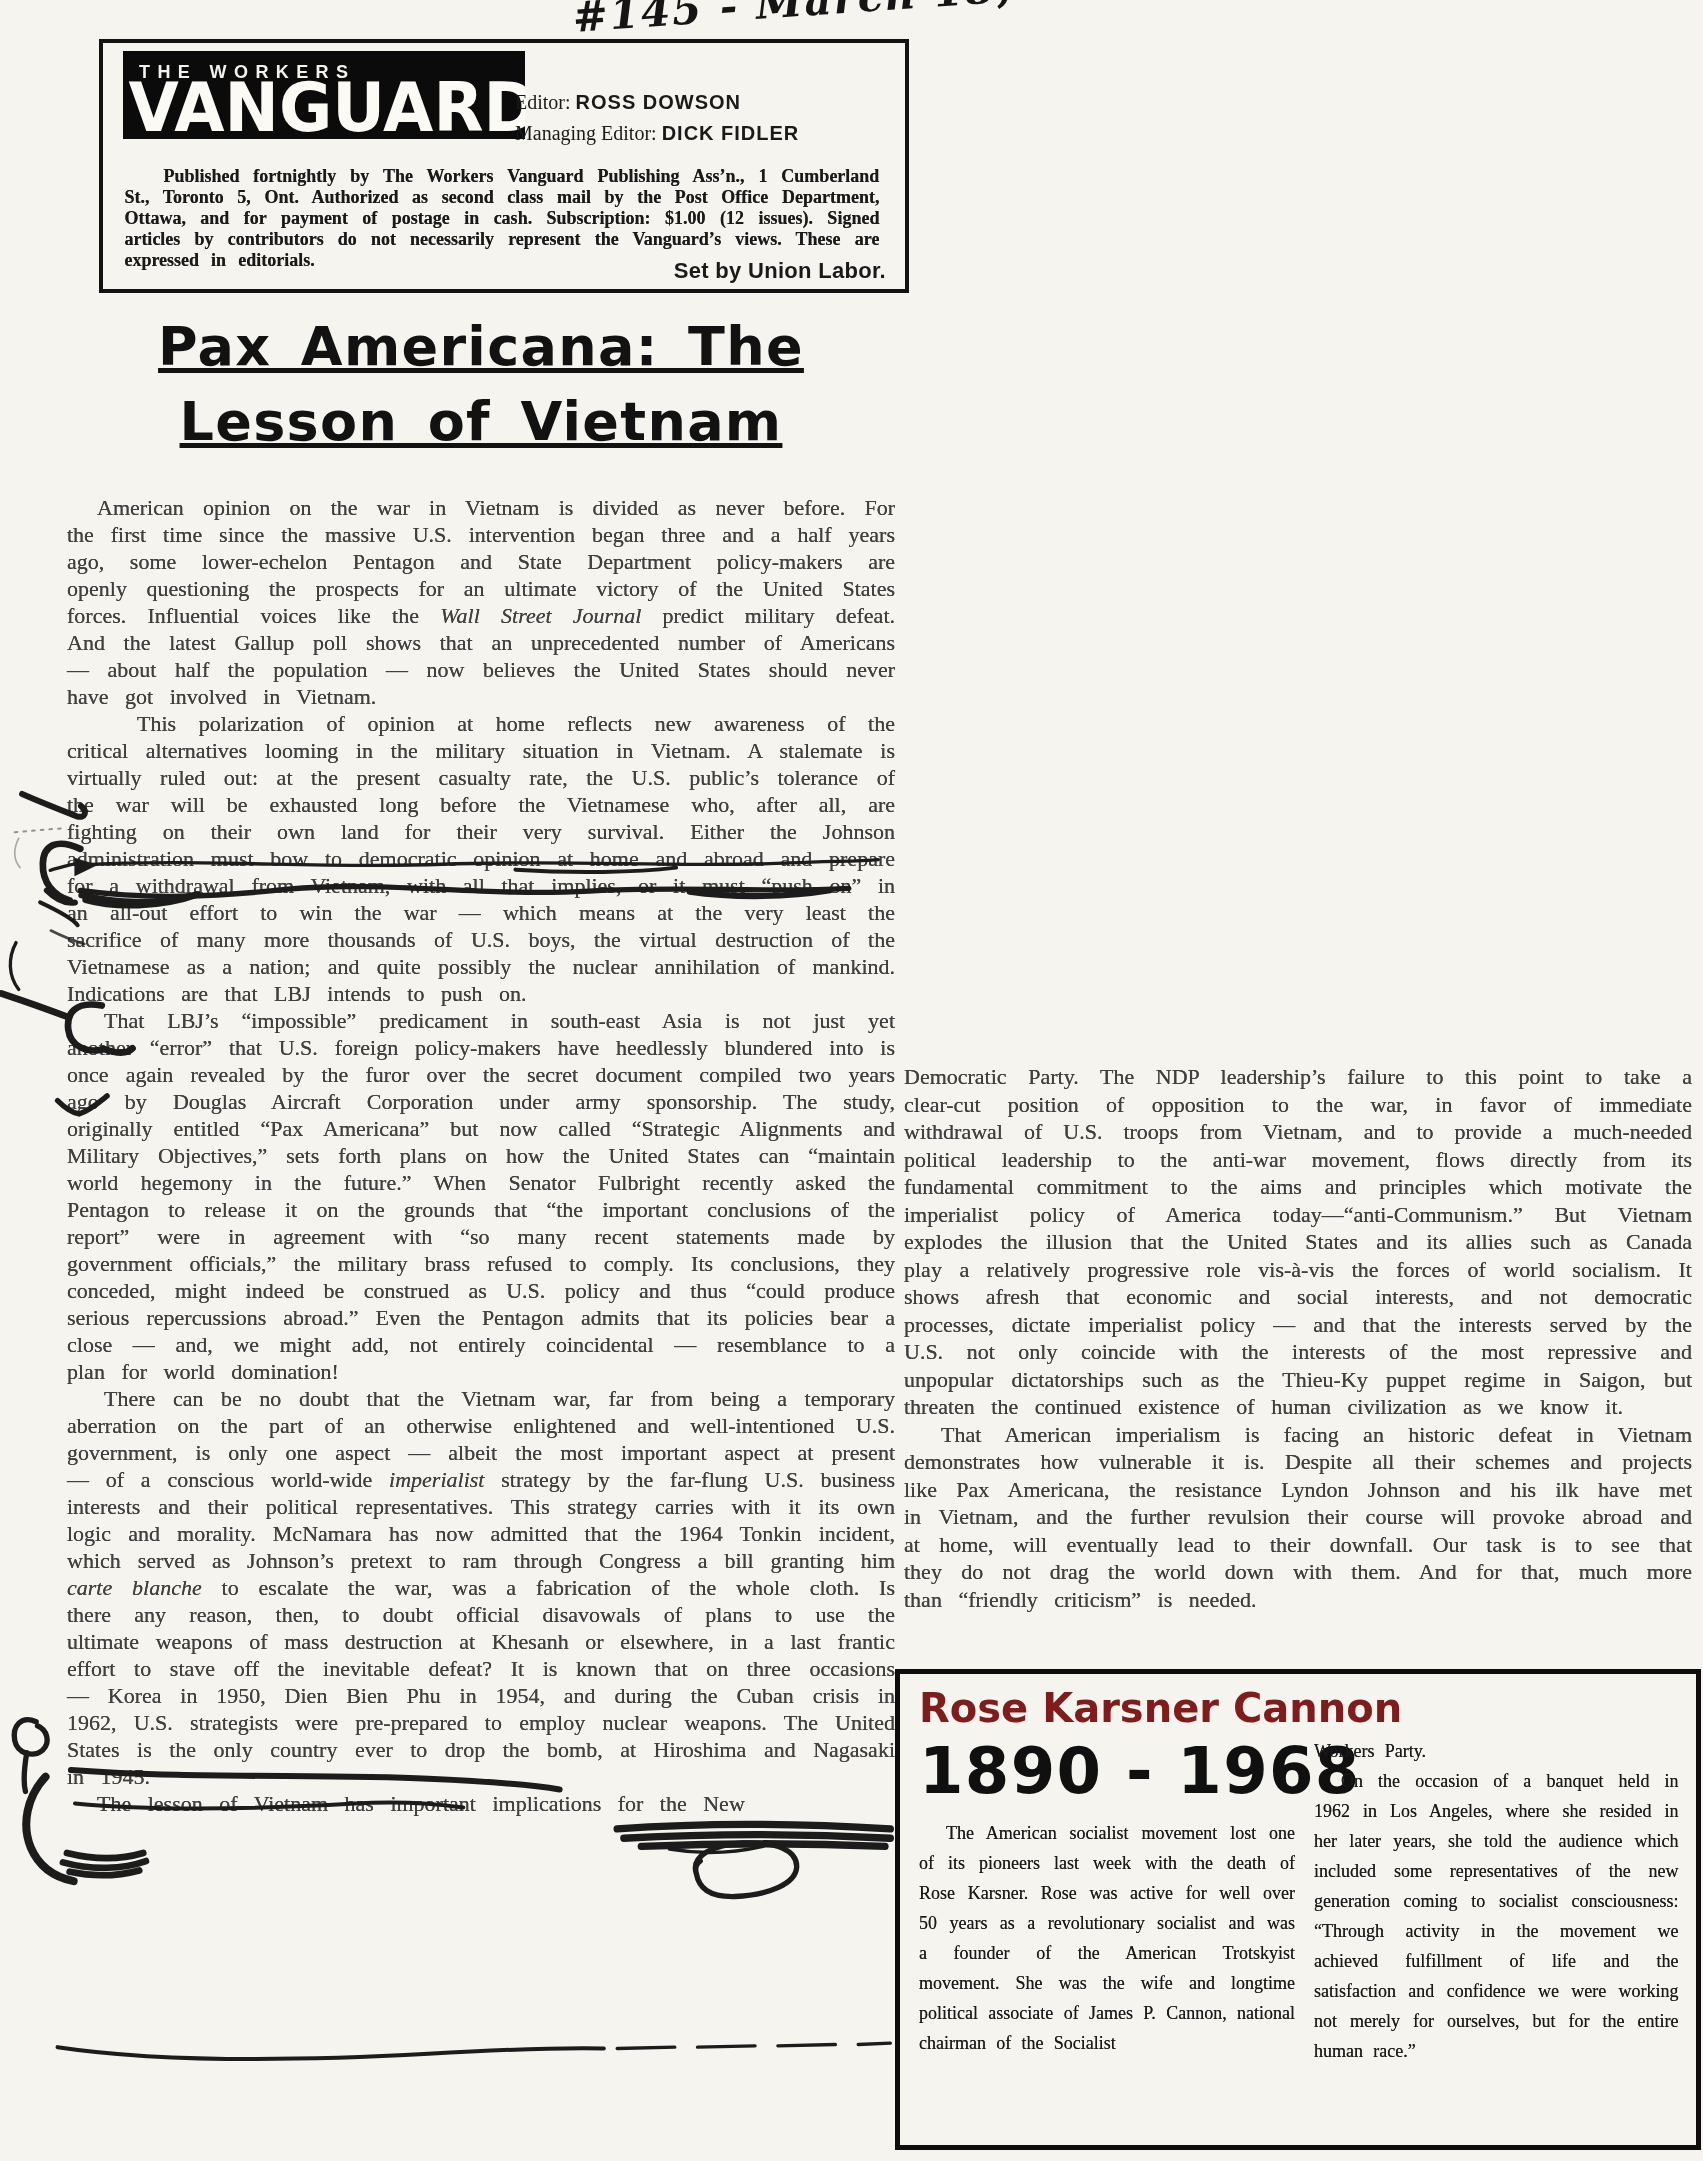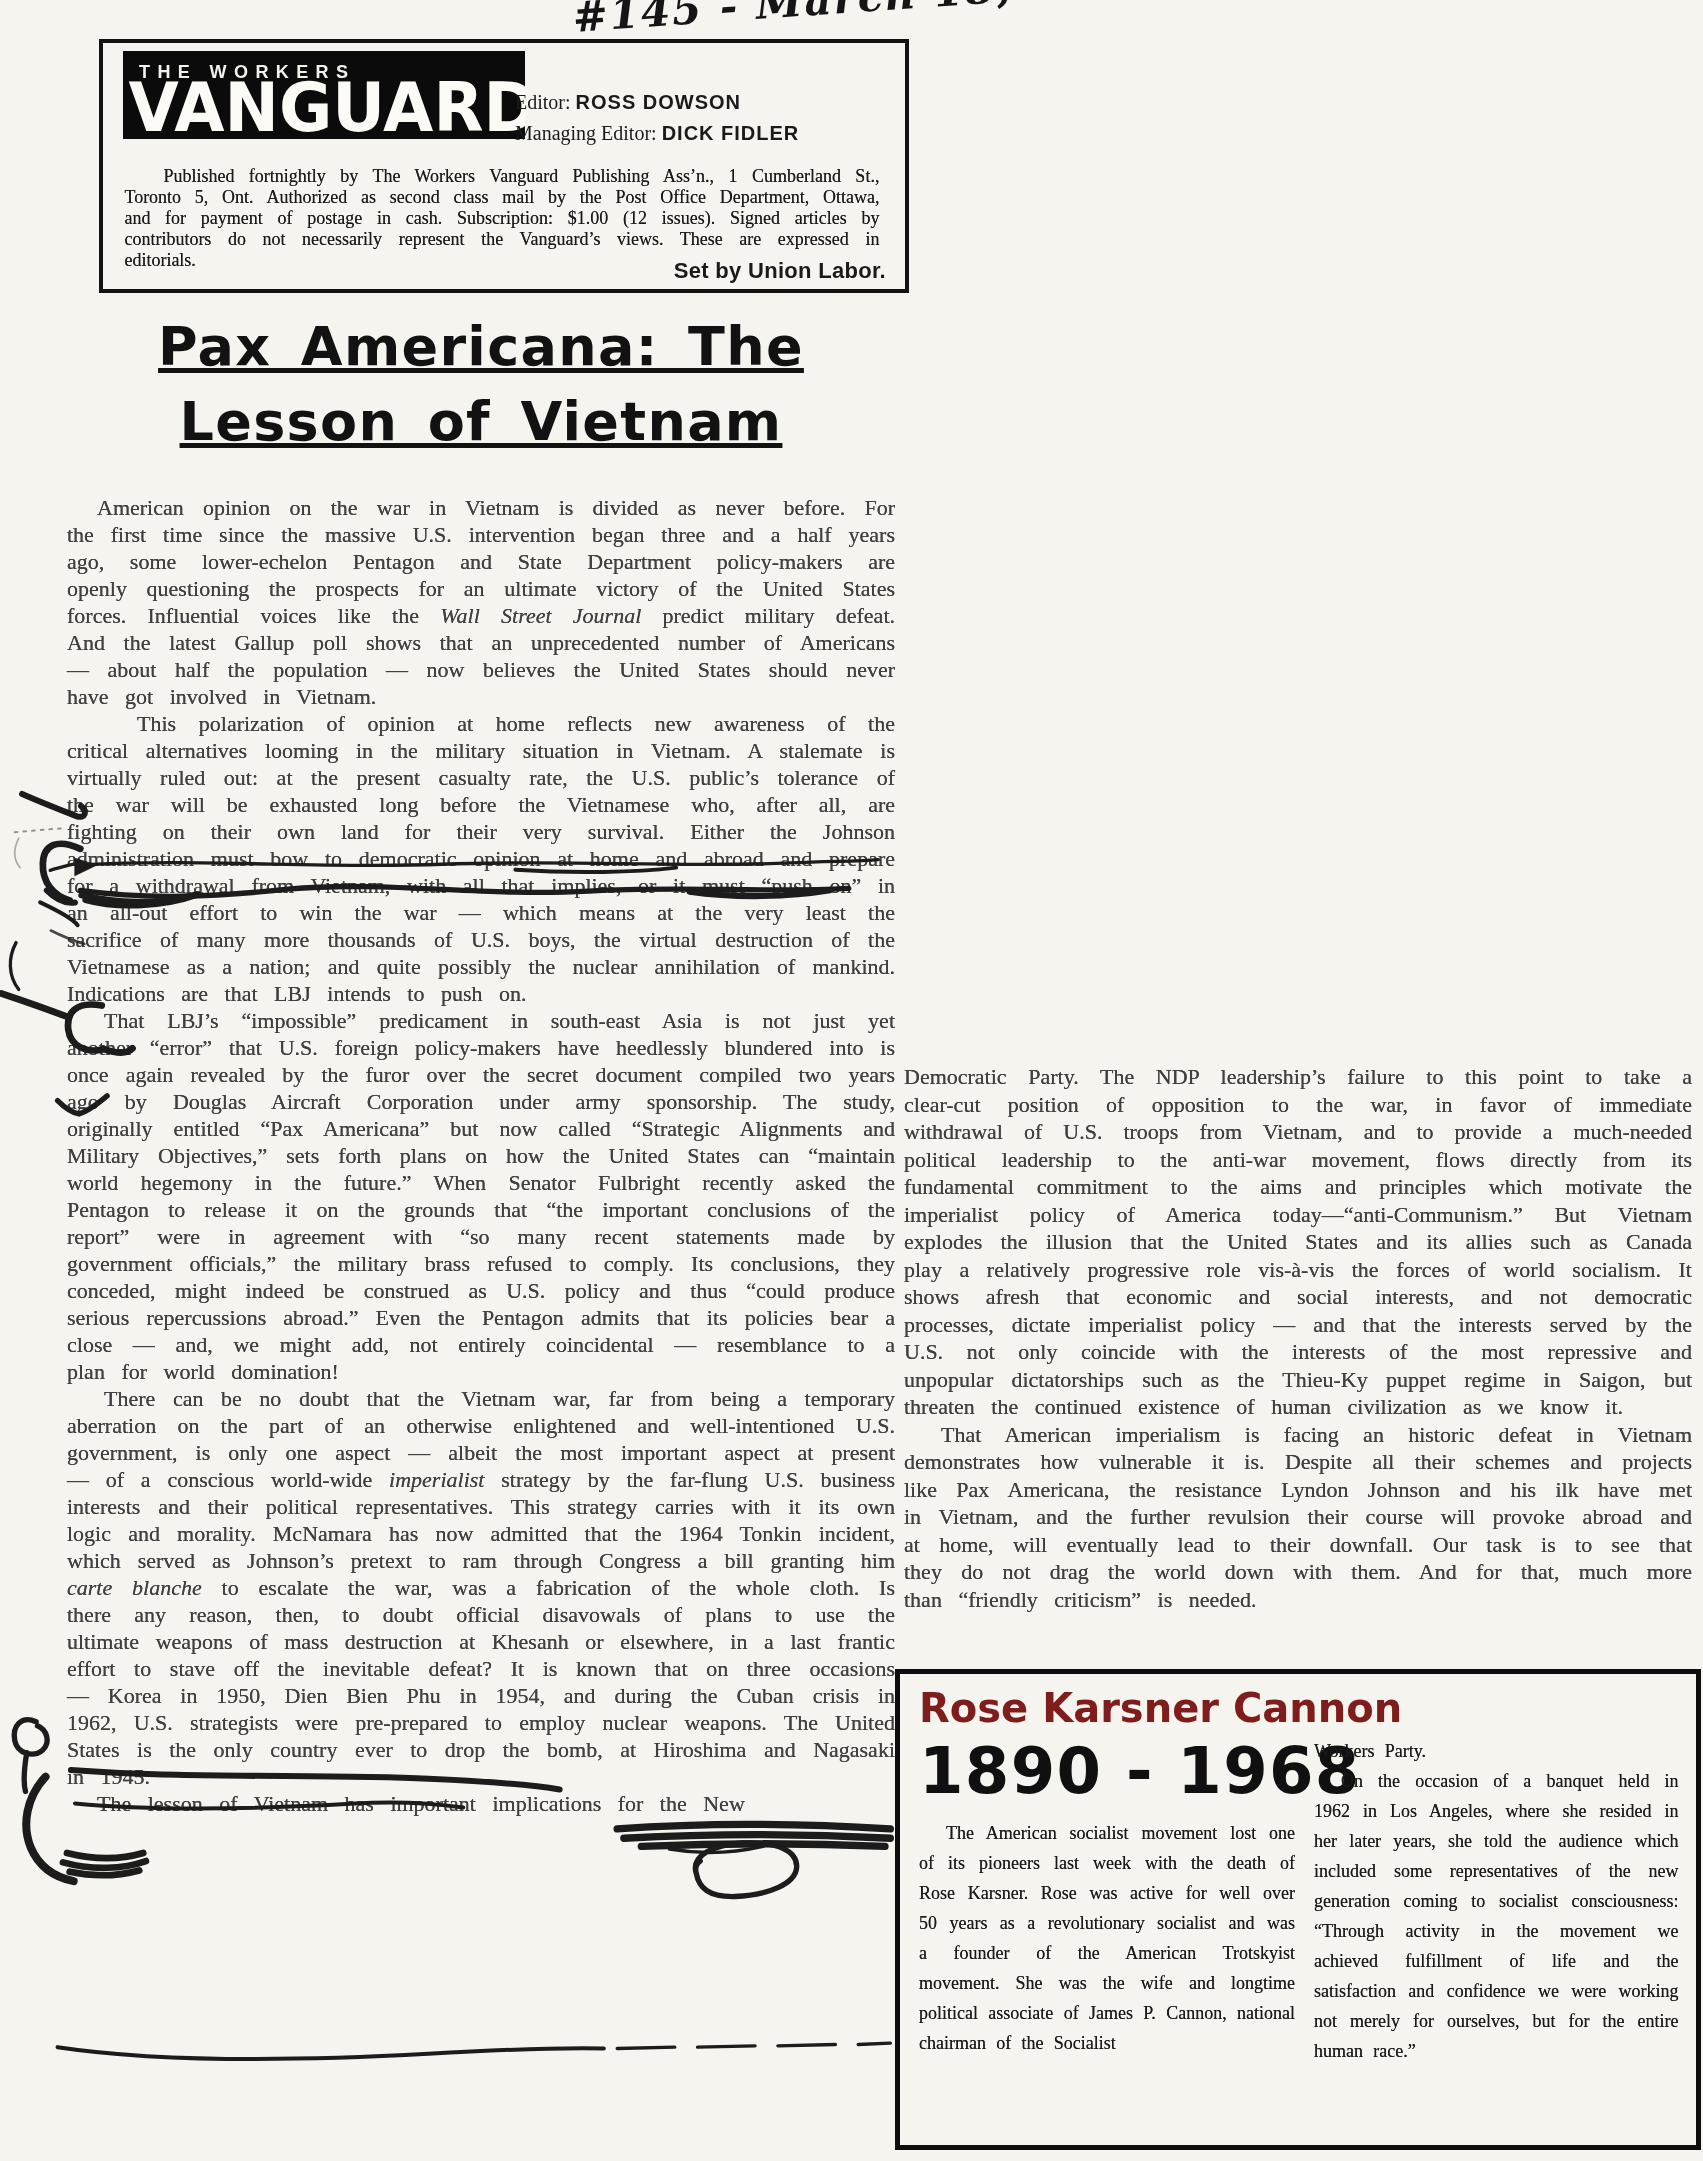--- a/index.html
+++ b/index.html
@@ -33,20 +33,21 @@
     font-size:20px;white-space:nowrap;
   }
   .editors .row2{margin-top:8px;}
   .ed-label{font-family:"Liberation Serif",serif;}
   .ed-name{font-family:"Liberation Sans",sans-serif;font-weight:700;letter-spacing:1px;}
   .pubinfo{
     position:absolute;left:21.4px;top:123px;width:755px;
     font-size:18px;line-height:21px;text-align:justify;
     text-indent:39px;word-spacing:0.42em;
     text-shadow:0 0 0.4px rgba(25,25,25,.75);
+    font-weight:bold;
   }
   .union{
     position:absolute;right:19px;bottom:5.4px;
     font-family:"Liberation Sans",sans-serif;font-weight:700;font-size:22px;
     letter-spacing:0.3px;
   }
   
   .hand{
     position:absolute;left:571px;top:-6.7px;
     font-family:"DejaVu Serif",serif;font-style:italic;font-weight:700;

